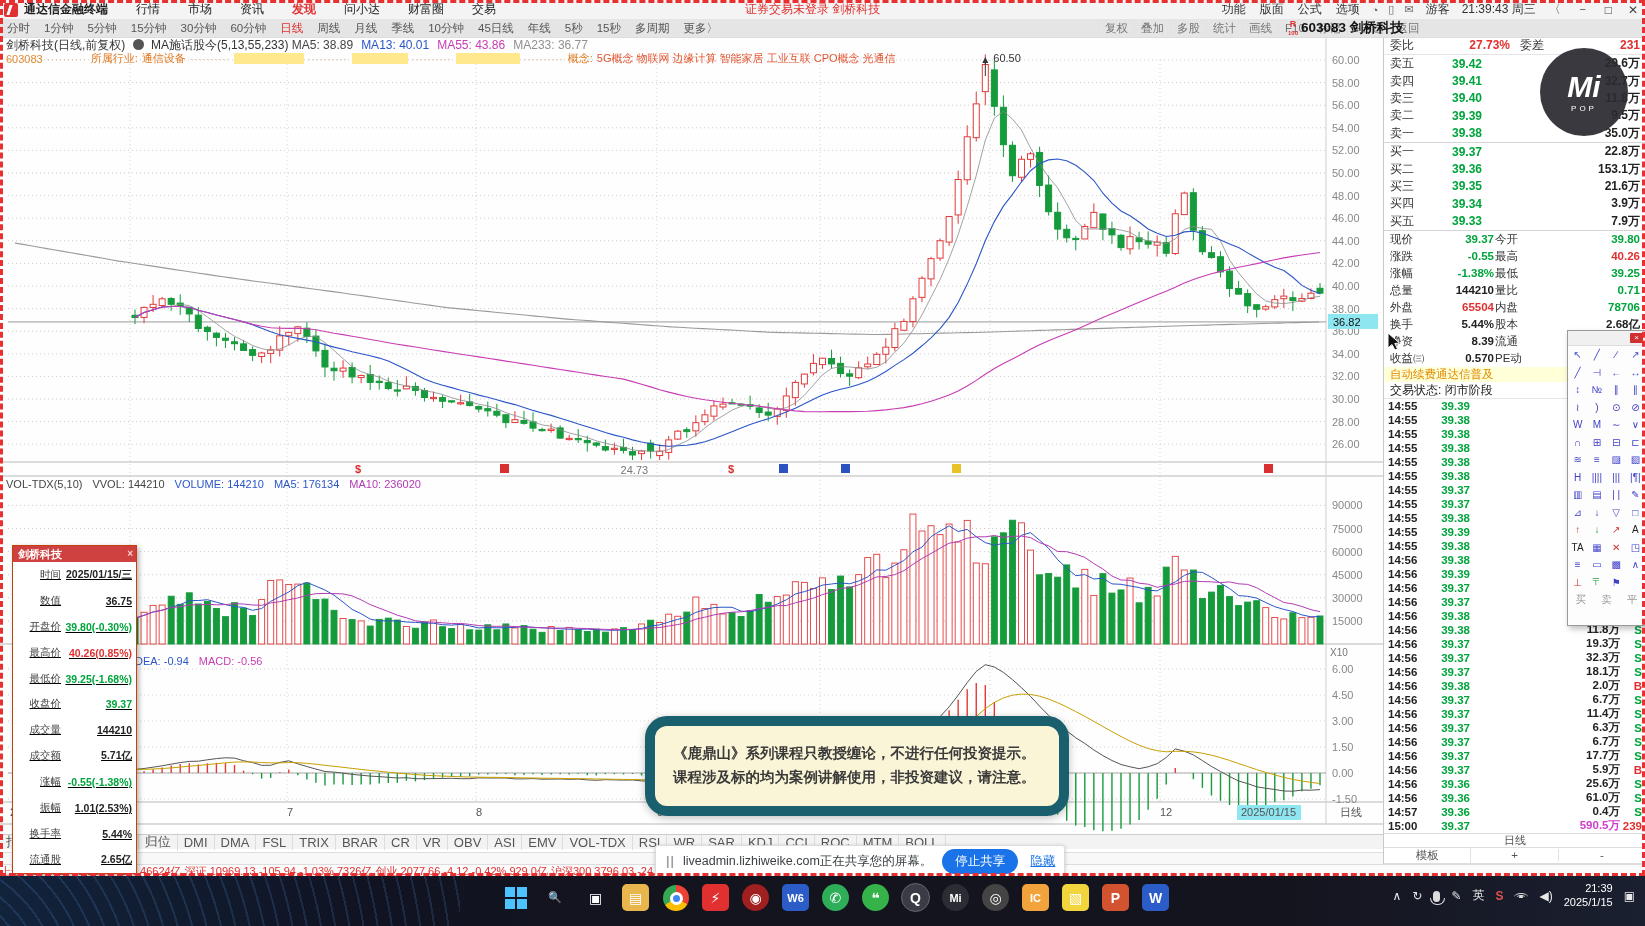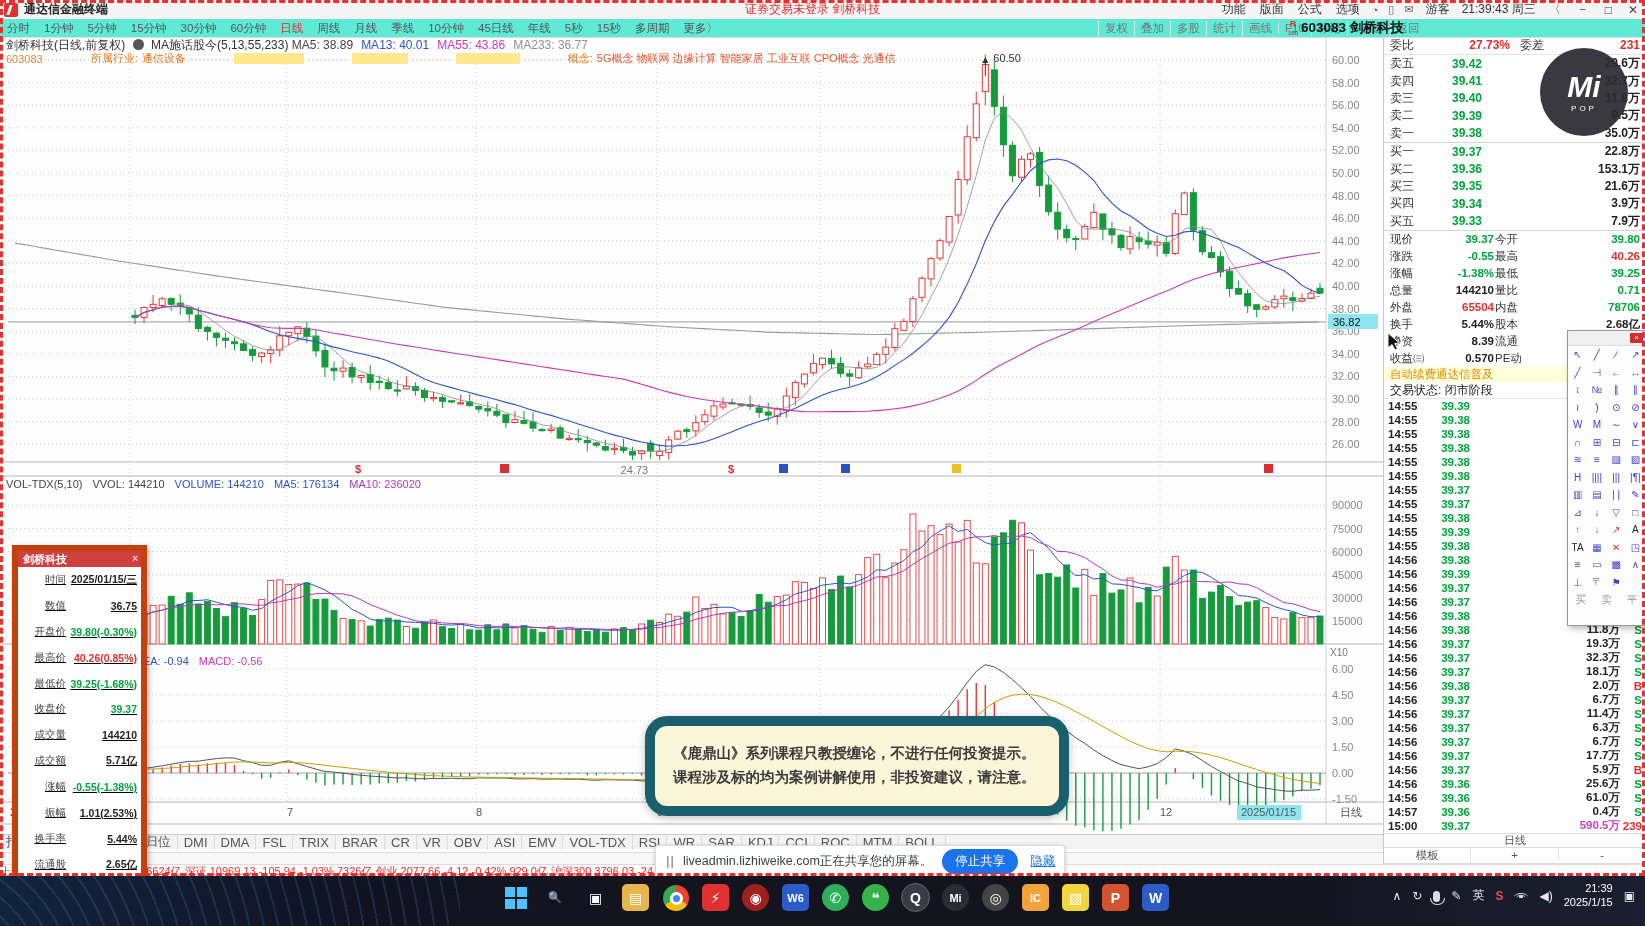--- a/index.html
+++ b/index.html
@@ -13,21 +13,21 @@
   .appname{font-weight:bold;margin-right:14px;}
   .menu-item{padding:0 14px;cursor:default;}
   .menu-item.active{color:#e03030;font-weight:bold;}
   .mid-notice{position:absolute;left:745px;color:#e03030;font-size:12px;}
   .menubar-right{position:absolute;right:4px;display:flex;align-items:center;gap:10px;color:#333;}
   .mr-item{padding:0 2px;}
   .mr-ico{color:#666;font-size:11px;}
   .clocktxt{color:#333;}
   .winbtn{color:#444;font-size:12px;padding:0 3px;}
   
-  .periodbar{position:absolute;left:0;top:19px;width:1645px;height:18px;background:#5eead4;
+  .periodbar{position:absolute;left:0;top:19px;width:1645px;height:18px;background:#e5e5e5;
     border-bottom:1px solid #ddd;display:flex;align-items:center;font-size:11.5px;color:#555;z-index:20;}
   .pb-item{padding:0 7px;}
   .pb-item.active{color:#e03030;}
   .pb-right{position:absolute;left:1098px;display:flex;align-items:center;color:#777;}
   .pb-tool{padding:0 6px;border-left:1px solid #e2e2e2;}
   .stock-tag{position:absolute;left:1288px;top:0px;display:flex;align-items:flex-start;height:18px;}
   .rbadge{color:#e03030;font-weight:bold;font-size:9px;line-height:9px;margin:1px 3px 0 0;text-align:center;}
   .rbadge small{display:block;font-size:6px;}
   .stock-name{font-size:13.5px;font-weight:bold;color:#111;}
   
@@ -70,21 +70,21 @@
   .palette{position:absolute;left:1567px;top:330px;width:77px;height:294px;background:#fdfdfd;
     border:1px solid #9a9a9a;box-shadow:2px 3px 6px rgba(0,0,0,.25);z-index:60;}
   .pal-title{height:14px;background:#f0f0f0;border-bottom:1px solid #ddd;position:relative;}
   .pal-close{position:absolute;right:2px;top:2px;width:13px;height:10px;background:#d03030;color:#fff;
     font-size:8px;line-height:10px;text-align:center;border-radius:1px;}
   .pal-grid{display:grid;grid-template-columns:repeat(4,1fr);}
   .pal-cell{height:17.5px;display:flex;align-items:center;justify-content:center;font-size:10px;color:#4040c8;}
   .pal-foot{display:flex;height:16px;}
   .pal-foot span{flex:1;text-align:center;font-size:10.5px;color:#999;line-height:16px;}
   
-  .popup{position:absolute;left:12px;top:545px;width:123px;background:#fff;border:6px solid #c2410c;
+  .popup{position:absolute;left:12px;top:545px;width:123px;background:#fff;border:1px solid #c2410c;
     box-shadow:2px 2px 5px rgba(0,0,0,.3);z-index:50;}
   .pop-title{height:16px;background:#cf4040;color:#fff;font-size:11px;font-weight:bold;
     line-height:16px;padding:0 5px;position:relative;}
   .pop-x{position:absolute;right:3px;top:0;color:#ffd0d0;font-size:10px;}
   .pop-row{display:flex;height:13.9px;align-items:center;padding:6px 4px;font-size:10.5px;font-weight:bold;text-decoration:underline;}
   .pop-row .pl{width:44px;text-align:right;color:#444;font-weight:normal;}
   .pop-row .pv{flex:1;text-align:right;}
   
   .disclaimer{position:absolute;left:645px;top:716px;width:404px;height:80px;background:#fbf5d7;
     border:10px solid #1a5f6e;border-radius:22px;z-index:40;display:flex;align-items:center;box-shadow:0 2px 8px rgba(0,0,0,.25);}
@@ -142,20 +142,29 @@
   .cursor{position:absolute;left:1388px;top:333px;z-index:95;pointer-events:none;}
 </style>
 </head>
 <body>
 
 <div id="screen">
 
   <div class="menubar">
     <span class="logo"></span>
     <span class="appname">通达信金融终端</span>
+    <span id="menus" style="display: flex;">
+        <span class="menu-item">行情</span>
+        <span class="menu-item">市场</span>
+        <span class="menu-item">资讯</span>
+        <span class="menu-item active">发现</span>
+        <span class="menu-item">问小达</span>
+        <span class="menu-item">财富圈</span>
+        <span class="menu-item">交易</span>
+      </span>
     <span class="mid-notice">证券交易未登录 剑桥科技</span>
     <span class="menubar-right" id="menubar-right">
         <span class="mr-item">功能</span>
         <span class="mr-item">版面</span>
         <span class="mr-item">公式</span>
         <span class="mr-item">选项</span>
         <span class="mr-ico">◔</span>
         <span class="mr-ico">▯</span>
         <span class="mr-ico">✉</span>
         <span class="mr-item">游客</span>

